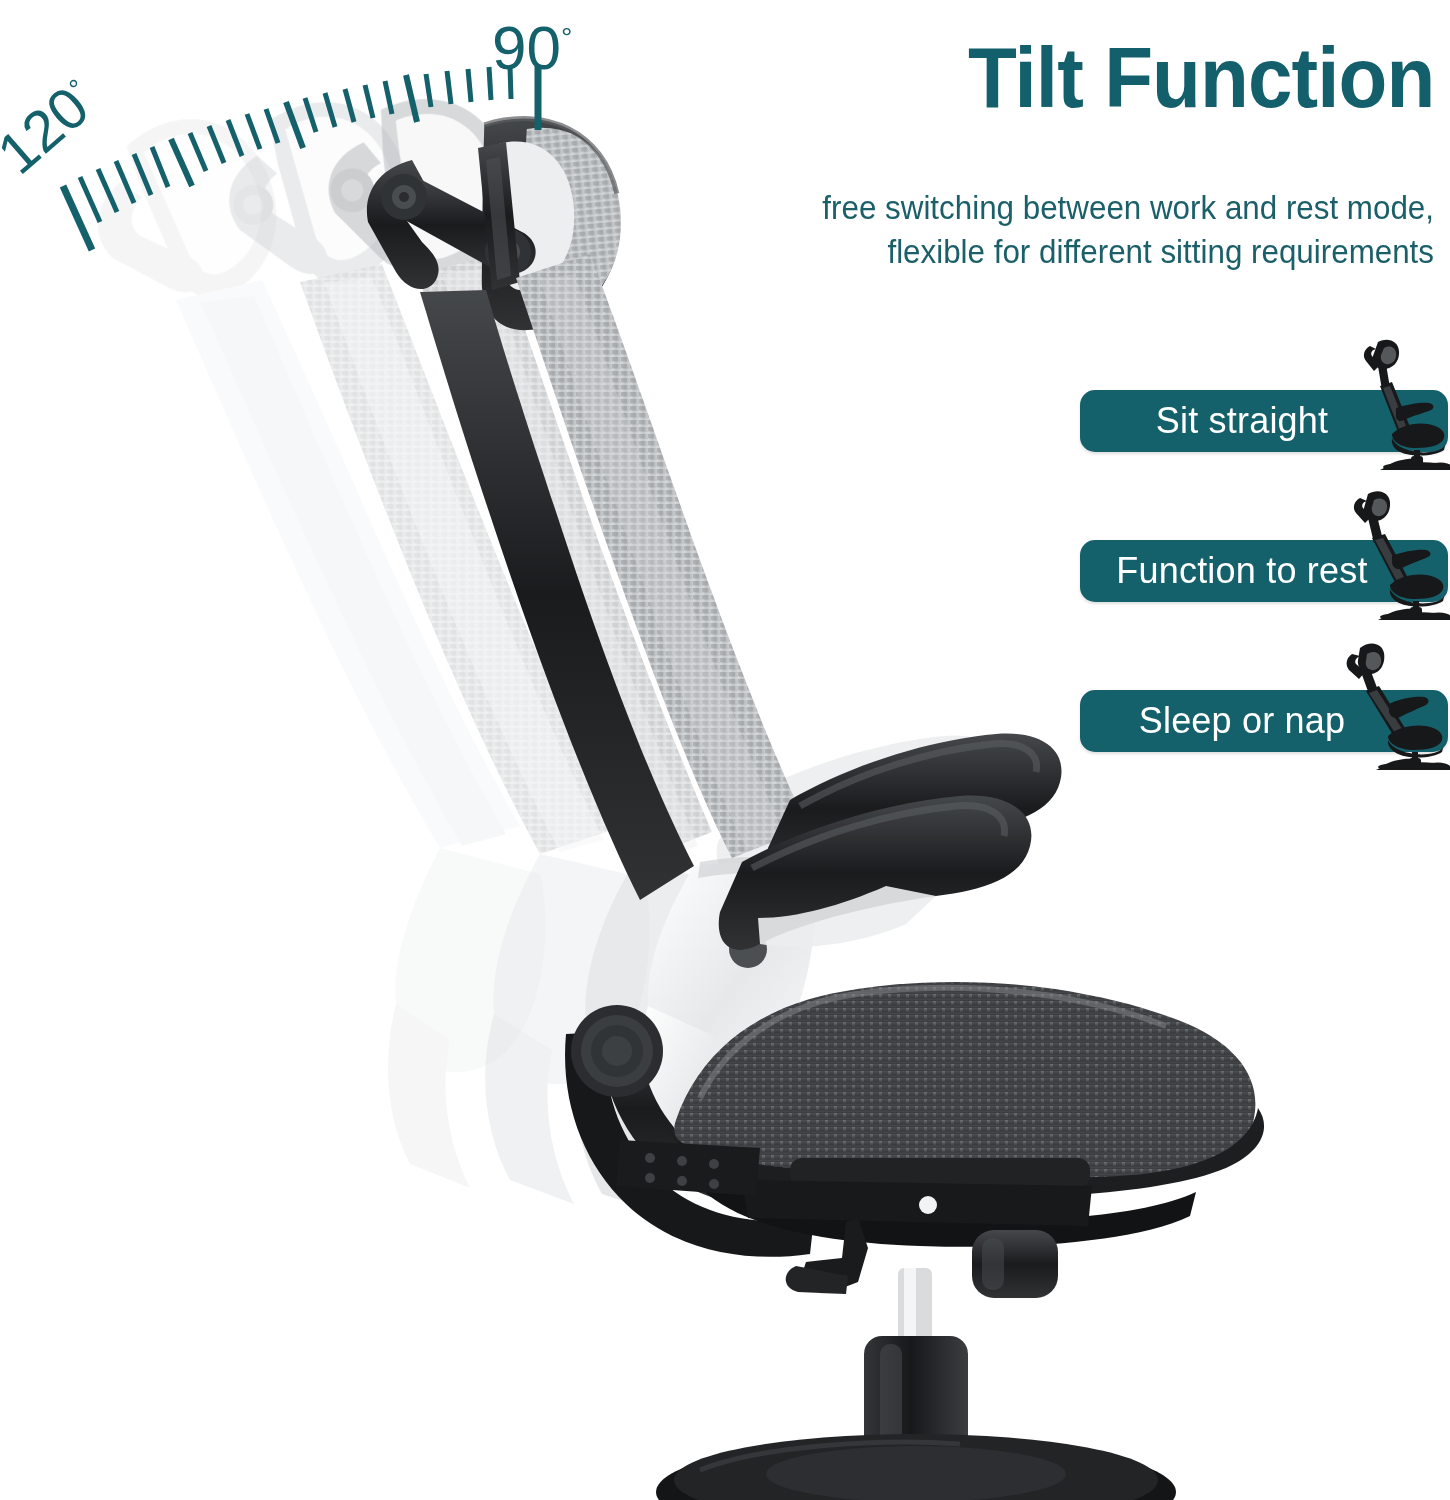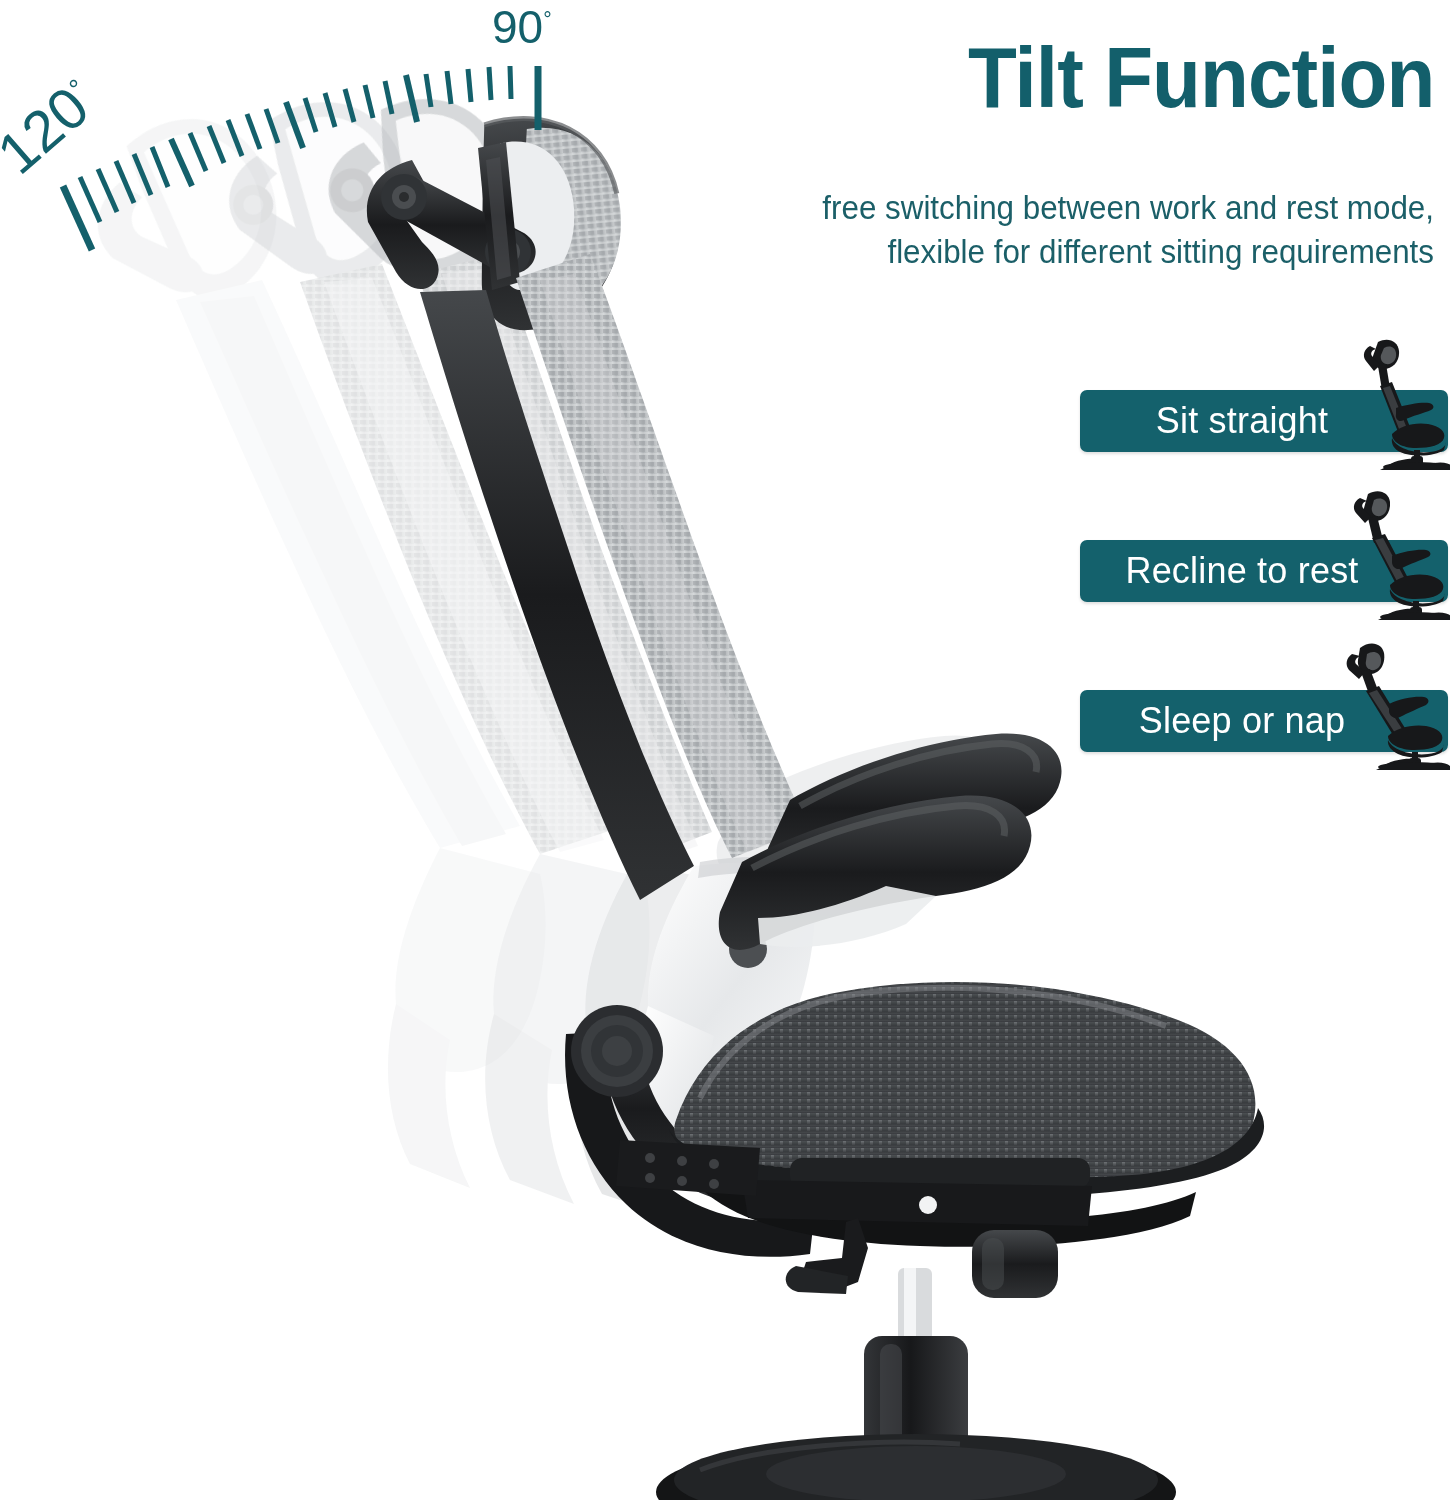--- a/index.html
+++ b/index.html
@@ -30,21 +30,21 @@
   
   .badges{position:absolute; left:1078px; top:330px; width:372px; height:450px;}
   .badge-row{position:absolute; left:0; width:372px; height:150px;}
   .badge-row.r0{top:0;}
   .badge-row.r1{top:150px;}
   .badge-row.r2{top:300px;text-align:right;}
 
   .badge{
     position:absolute; left:2px; bottom:28px;
     width:368px; height:62px;
-    background:#14616c; border-radius:7px;
+    background:#14616c; border-radius:15px;
     box-shadow:0 2px 3px rgba(0,0,0,.13);
     display:flex; align-items:center; justify-content:center;
   }
   .badge-label{
     color:#ffffff; font-size:36px; font-weight:400; letter-spacing:.2px;
     white-space:nowrap; transform:translateX(-22px);
   }
 
   
   .thumb{position:absolute; right:-4px; bottom:10px; width:120px; height:132px;}
@@ -53,21 +53,21 @@
   
   .gauge{position:absolute; left:0; top:0; width:640px; height:300px;}
   .gauge svg{display:block;width:100%;height:100%;}
   .ang-label{
     position:absolute; color:#14606b; font-weight:400; white-space:nowrap;
   }
   .ang-120{
     left:6px; top:128px; font-size:58px;
     transform:rotate(-41deg); transform-origin:0 50%;
   }
-  .ang-90{ left:492px; top:0px; font-size:46px; }
+  .ang-90{ left:492px; top:12px; font-size:62px; }
   .ang-label sup{font-size:.46em; vertical-align:super; font-weight:400;}
 
   
   .dim{position:absolute; left:630px; top:1280px; width:230px; height:210px;}
   .dim svg{display:block;width:100%;height:100%;}
   .dim-label{
     position:absolute; left:0px; top:72px; width:150px; text-align:right;
     color:#14606b; font-size:46px; font-weight:400; white-space:nowrap;
   }
 
@@ -394,21 +394,21 @@
 
             <path d="M50,130 C60,122 74,120 84,121 L92,127 C104,123 114,124 118,128 L118,132 L46,132 Z"></path>
             <ellipse cx="83" cy="129" rx="34" ry="5"></ellipse>
           </g>
         </svg>
       </div>
     </div>
 
     <div class="badge-row r1">
       <div class="badge">
-        <span class="badge-label">Recline to rest</span>
+        <span class="badge-label">Function to rest</span>
       </div>
       <div class="thumb">
         <svg viewBox="0 0 120 132" xmlns="http://www.w3.org/2000/svg">
           <g fill="#17181a">
             <path d="M34,6 C44,0 55,4 56,14 C57,26 49,34 39,33 C32,32 29,26 30,20 Z"></path>
             <path d="M40,12 C46,9 52,11 53,17 C54,24 49,29 43,28 C39,27 37,23 38,19 Z" fill="#55585b"></path>
             <path d="M26,10 C20,13 18,20 22,25 L31,35 L37,29 L29,20 C27,17 29,14 33,13 Z"></path>
             <path d="M34,30 L43,28 L49,52 L40,55 Z"></path>
             <path d="M38,50 L51,46 L76,94 L64,100 Z"></path>
             <path d="M41,52 L49,50 L72,93 L65,97 Z" fill="#3a3d40"></path>

